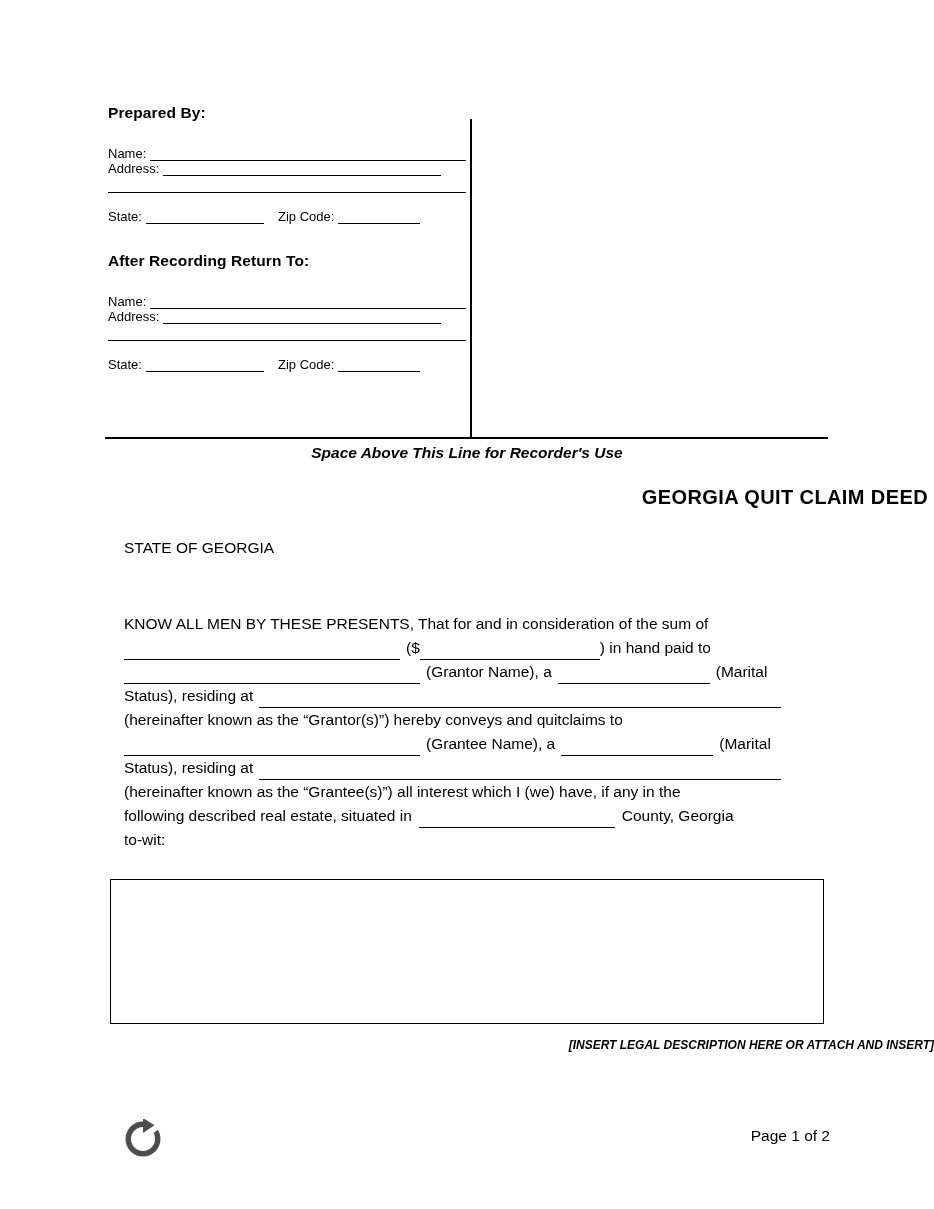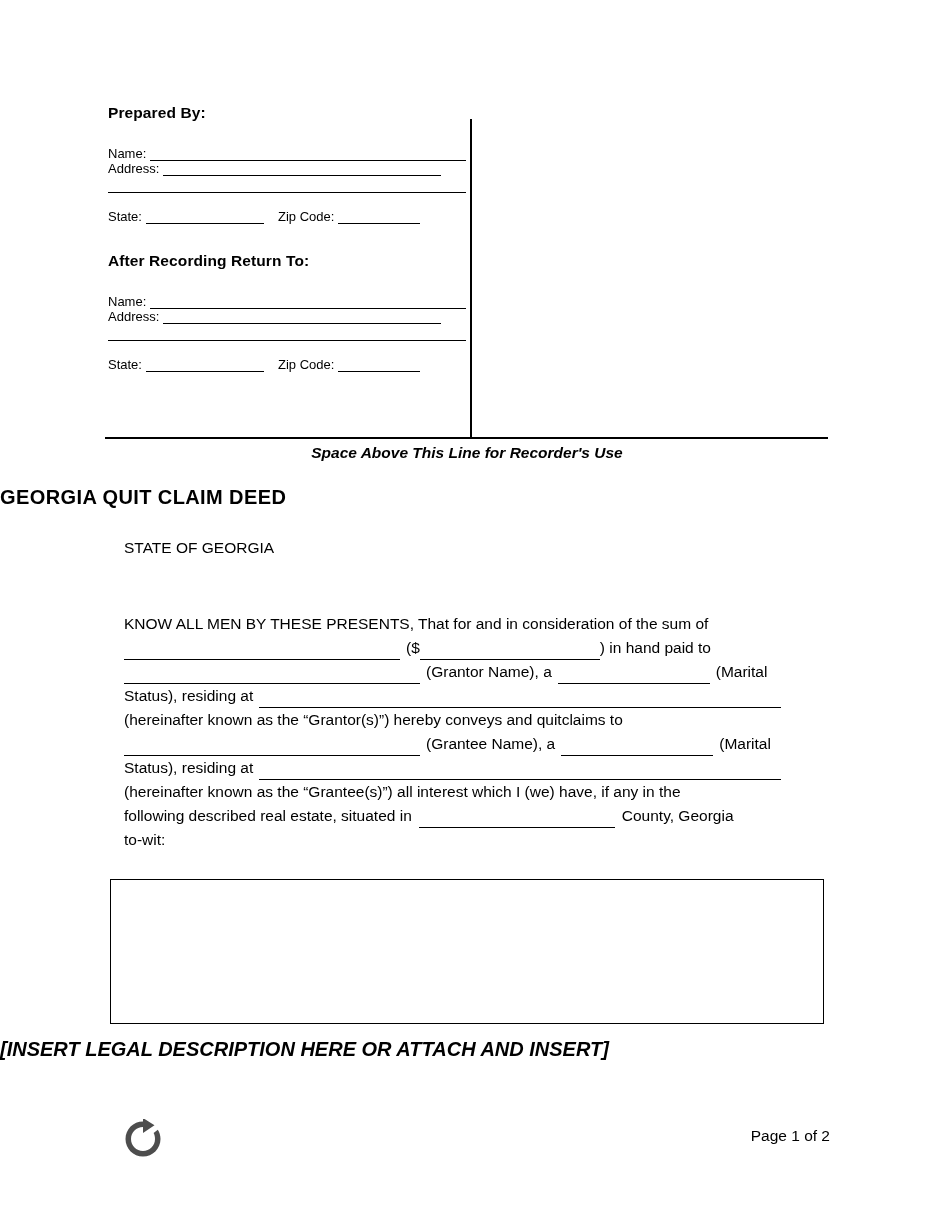--- a/index.html
+++ b/index.html
@@ -79,21 +79,21 @@
     font-size: 15.5px;
     font-style: italic;
     font-weight: bold;
     color: #000;
   }
   .doc-title {
     position: absolute;
     left: 0;
     top: 486px;
     width: 928px;
-    text-align: left;
+    text-align: right;
     font-size: 20px;
     font-weight: bold;
     letter-spacing: 0.4px;
     color: #000;
   }
   
   .body-text {
     position: absolute;
     left: 124px;
     top: 536px;
@@ -119,22 +119,22 @@
     width: 712px;
     height: 143px;
     border: 1.8px solid #000;
     background: #fff;
   }
   .legal-caption {
     position: absolute;
     left: 0;
     top: 1038px;
     width: 934px;
-    text-align: left;
-    font-size: 20px;
+    text-align: right;
+    font-size: 12px;
     font-style: italic;
     font-weight: bold;
     color: #000;
   }
   
   .footer-logo {
     position: absolute;
     left: 123px;
     top: 1119px;
     width: 40px;

